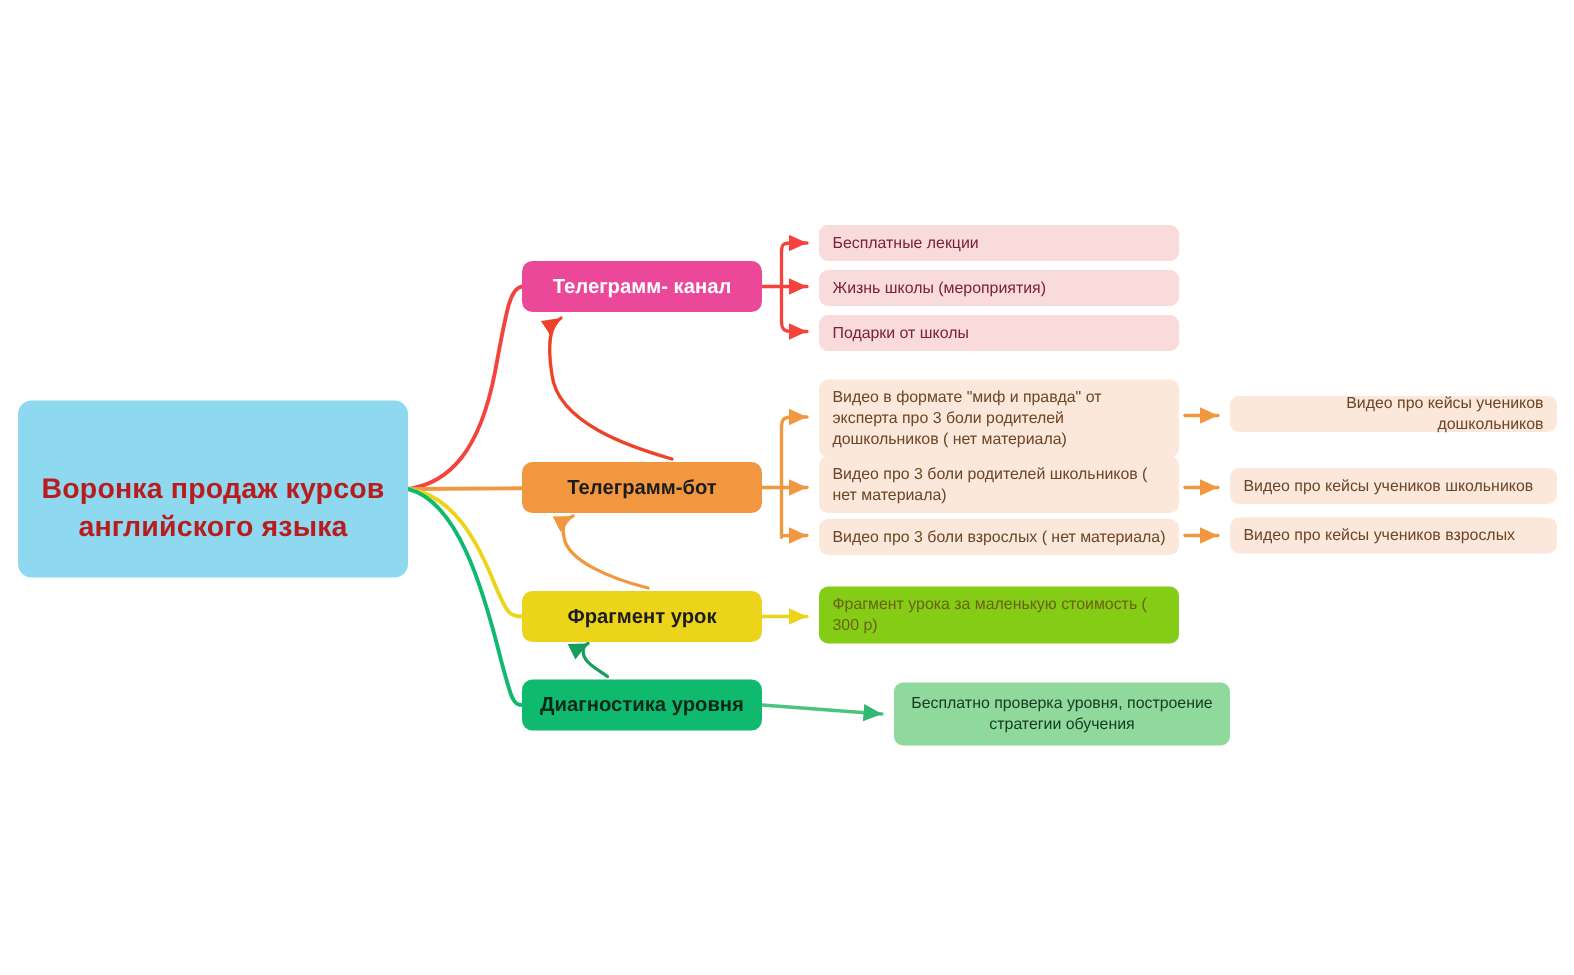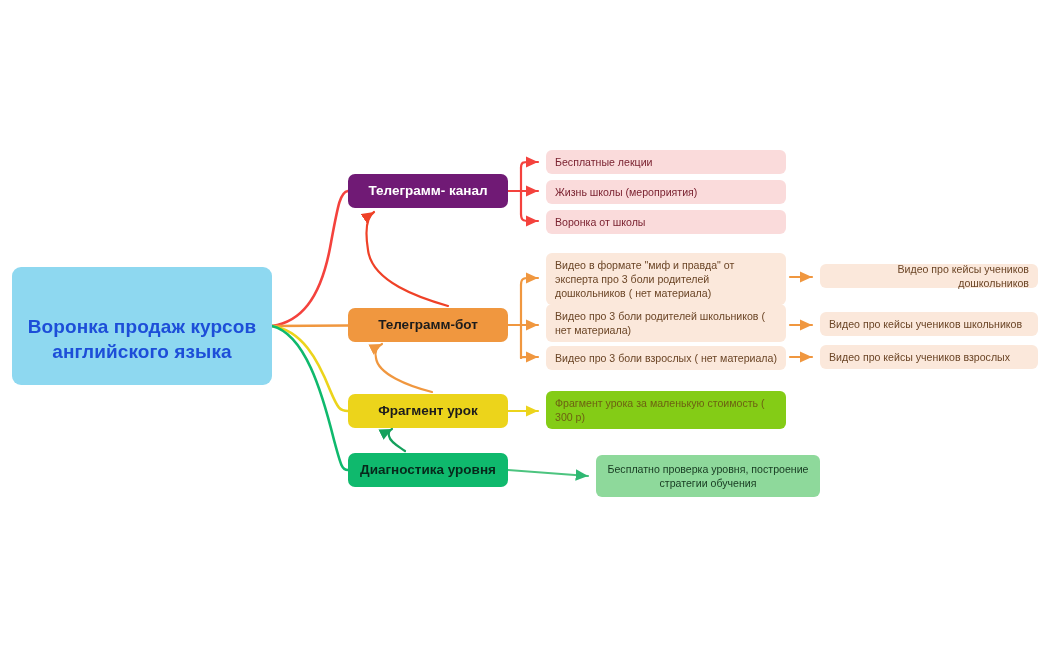--- a/index.html
+++ b/index.html
@@ -37,40 +37,40 @@
     height: 118px;
     background: #8ed8f0;
     border-radius: 9px;
     justify-content: center;
     text-align: center;
     padding: 0 12px;
   }
   .root-label {
     font-size: 19px;
     font-weight: bold;
-    color: #1d4ed8;
+    color: #b91c1c;
     line-height: 1.32;
     letter-spacing: .1px;
     margin-top: 26px;
   }
   
   .branch {
     width: 160px;
     height: 34px;
     left: 348px;
     justify-content: center;
     text-align: center;
     padding: 0 8px;
   }
   .branch-label {
     font-size: 13.5px;
     font-weight: bold;
     line-height: 1.15;
   }
-  .b-red    { top: 174px; background: #701a75; }
+  .b-red    { top: 174px; background: #ec4899; }
   .b-orange { top: 308px; background: #f0973f; }
   .b-yellow { top: 394px; background: #ecd41b; }
   .b-green  { top: 453px; background: #0fb96d; }
   .b-red .branch-label    { color: #ffffff; }
   .b-orange .branch-label { color: #1c1c1c; }
   .b-yellow .branch-label { color: #1c1c1c; }
   .b-green .branch-label  { color: #07281b; }
 
   
   .leaf {
@@ -198,21 +198,21 @@
   <div class="node branch b-red">
     <div class="branch-label">Телеграмм- канал</div>
   </div>
   <div class="node leaf leaf-pink pk1">
     <div class="leaf-label">Бесплатные лекции</div>
   </div>
   <div class="node leaf leaf-pink pk2">
     <div class="leaf-label">Жизнь школы (мероприятия)</div>
   </div>
   <div class="node leaf leaf-pink pk3">
-    <div class="leaf-label">Воронка от школы</div>
+    <div class="leaf-label">Подарки от школы</div>
   </div>
 
   <div class="node branch b-orange">
     <div class="branch-label">Телеграмм-бот</div>
   </div>
   <div class="node leaf leaf-peach pc1">
     <div class="leaf-label">Видео  в формате "миф и правда" от эксперта про 3 боли родителей дошкольников ( нет материала)</div>
   </div>
   <div class="node leaf leaf-peach pc2">
     <div class="leaf-label">Видео про 3 боли родителей школьников ( нет материала)</div>

